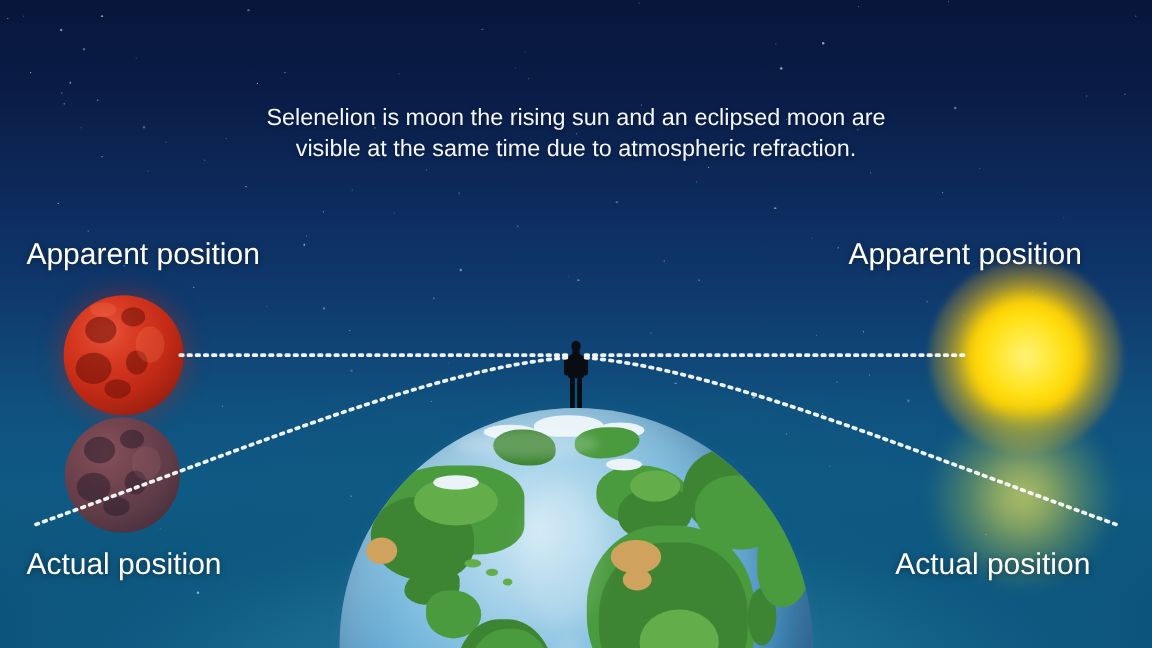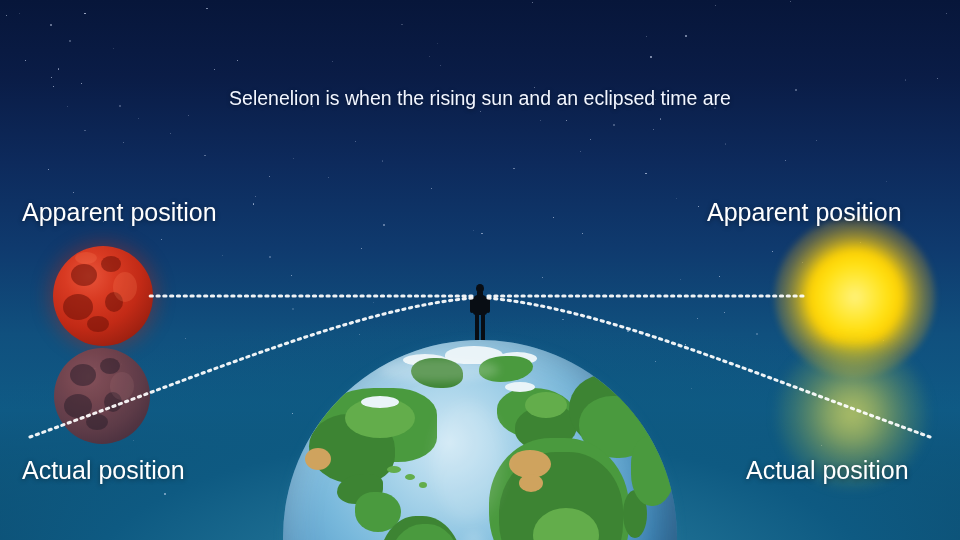--- a/index.html
+++ b/index.html
@@ -382,21 +382,22 @@
     <path class="ray ray-faint" d="M 472,296 L 150,296"></path>
 
     <path class="ray ray-faint" d="M 472,298 C 360,308 215,370 30,437"></path>
 
     <path class="ray ray-faint" d="M 488,296 L 806,296"></path>
 
     <path class="ray ray-faint" d="M 488,298 C 600,308 745,370 930,437"></path>
   </svg>
 
   <div class="subtitle">
-    <span class="l1">Selenelion is when the rising sun and an eclipsed time are</span>
+    <span class="l1">Selenelion is moon the rising sun and an eclipsed moon are</span>
+    <span class="l2">visible at the same time due to atmospheric refraction.</span>
   </div>
 
   <div class="poslabel" id="label-moon-apparent">Apparent position</div>
   <div class="poslabel" id="label-moon-actual">Actual position</div>
   <div class="poslabel" id="label-sun-apparent">Apparent position</div>
   <div class="poslabel" id="label-sun-actual">Actual position</div>
 
 </div>
 
 </body></html>

